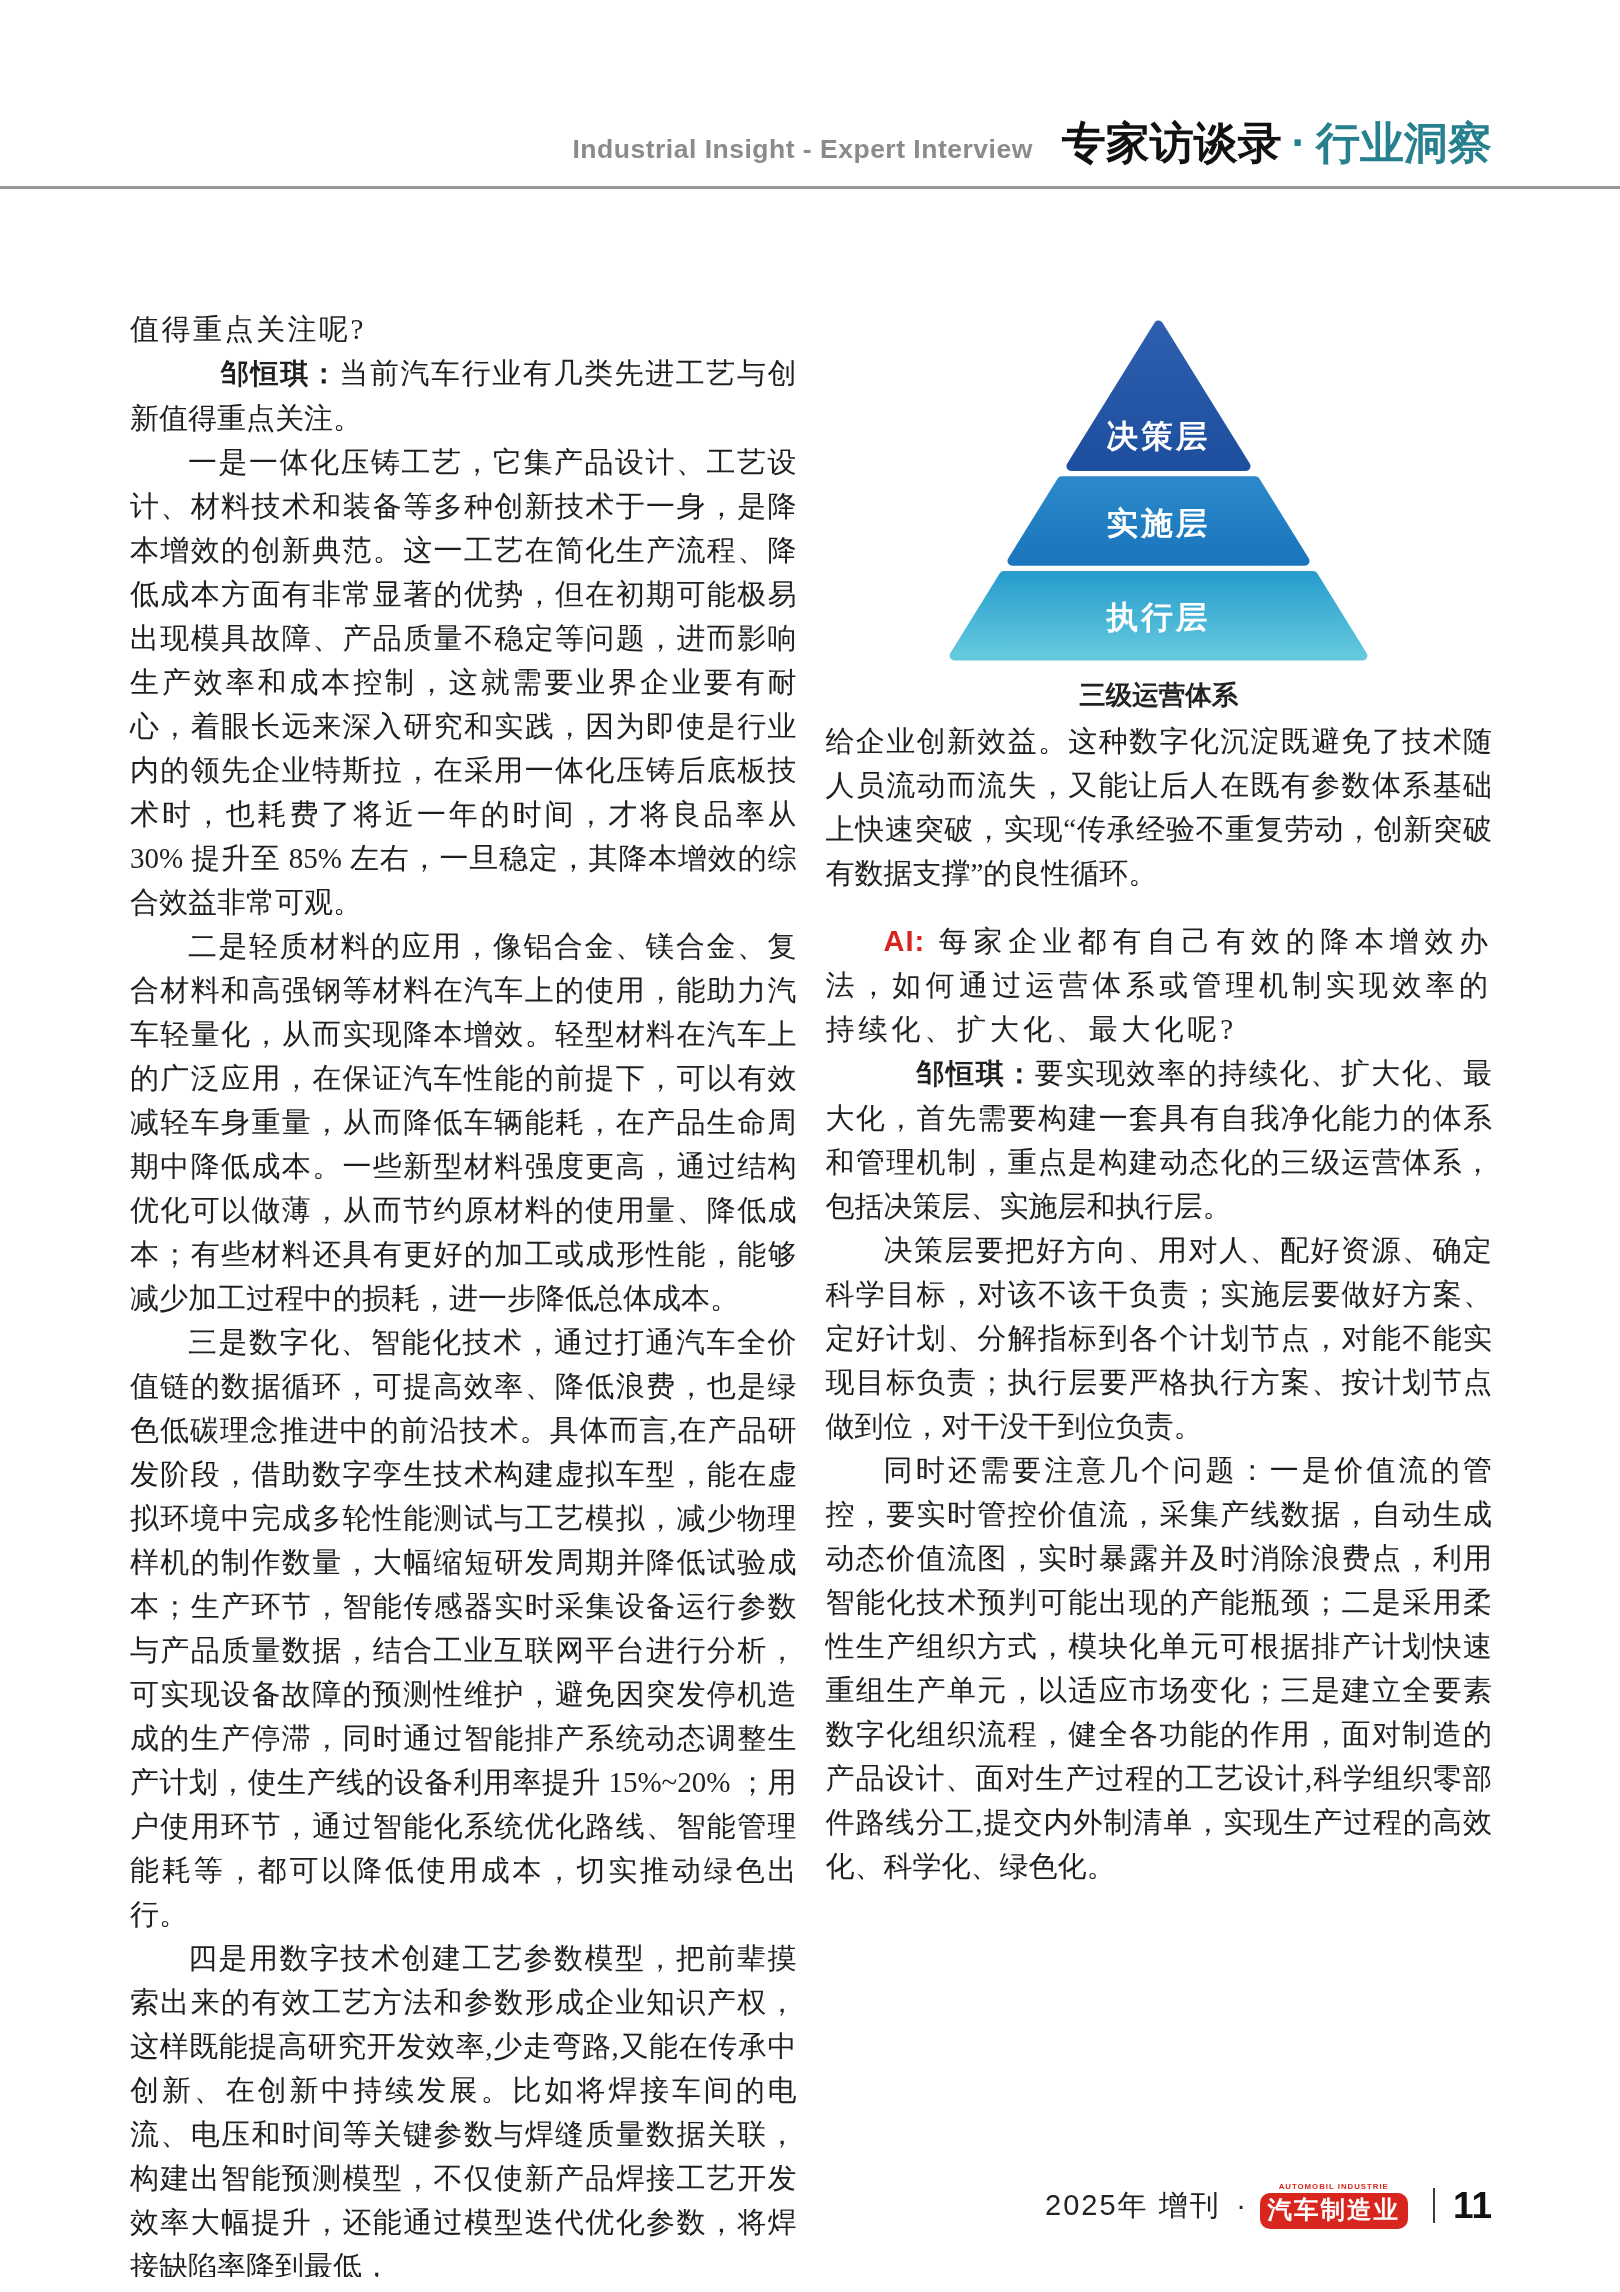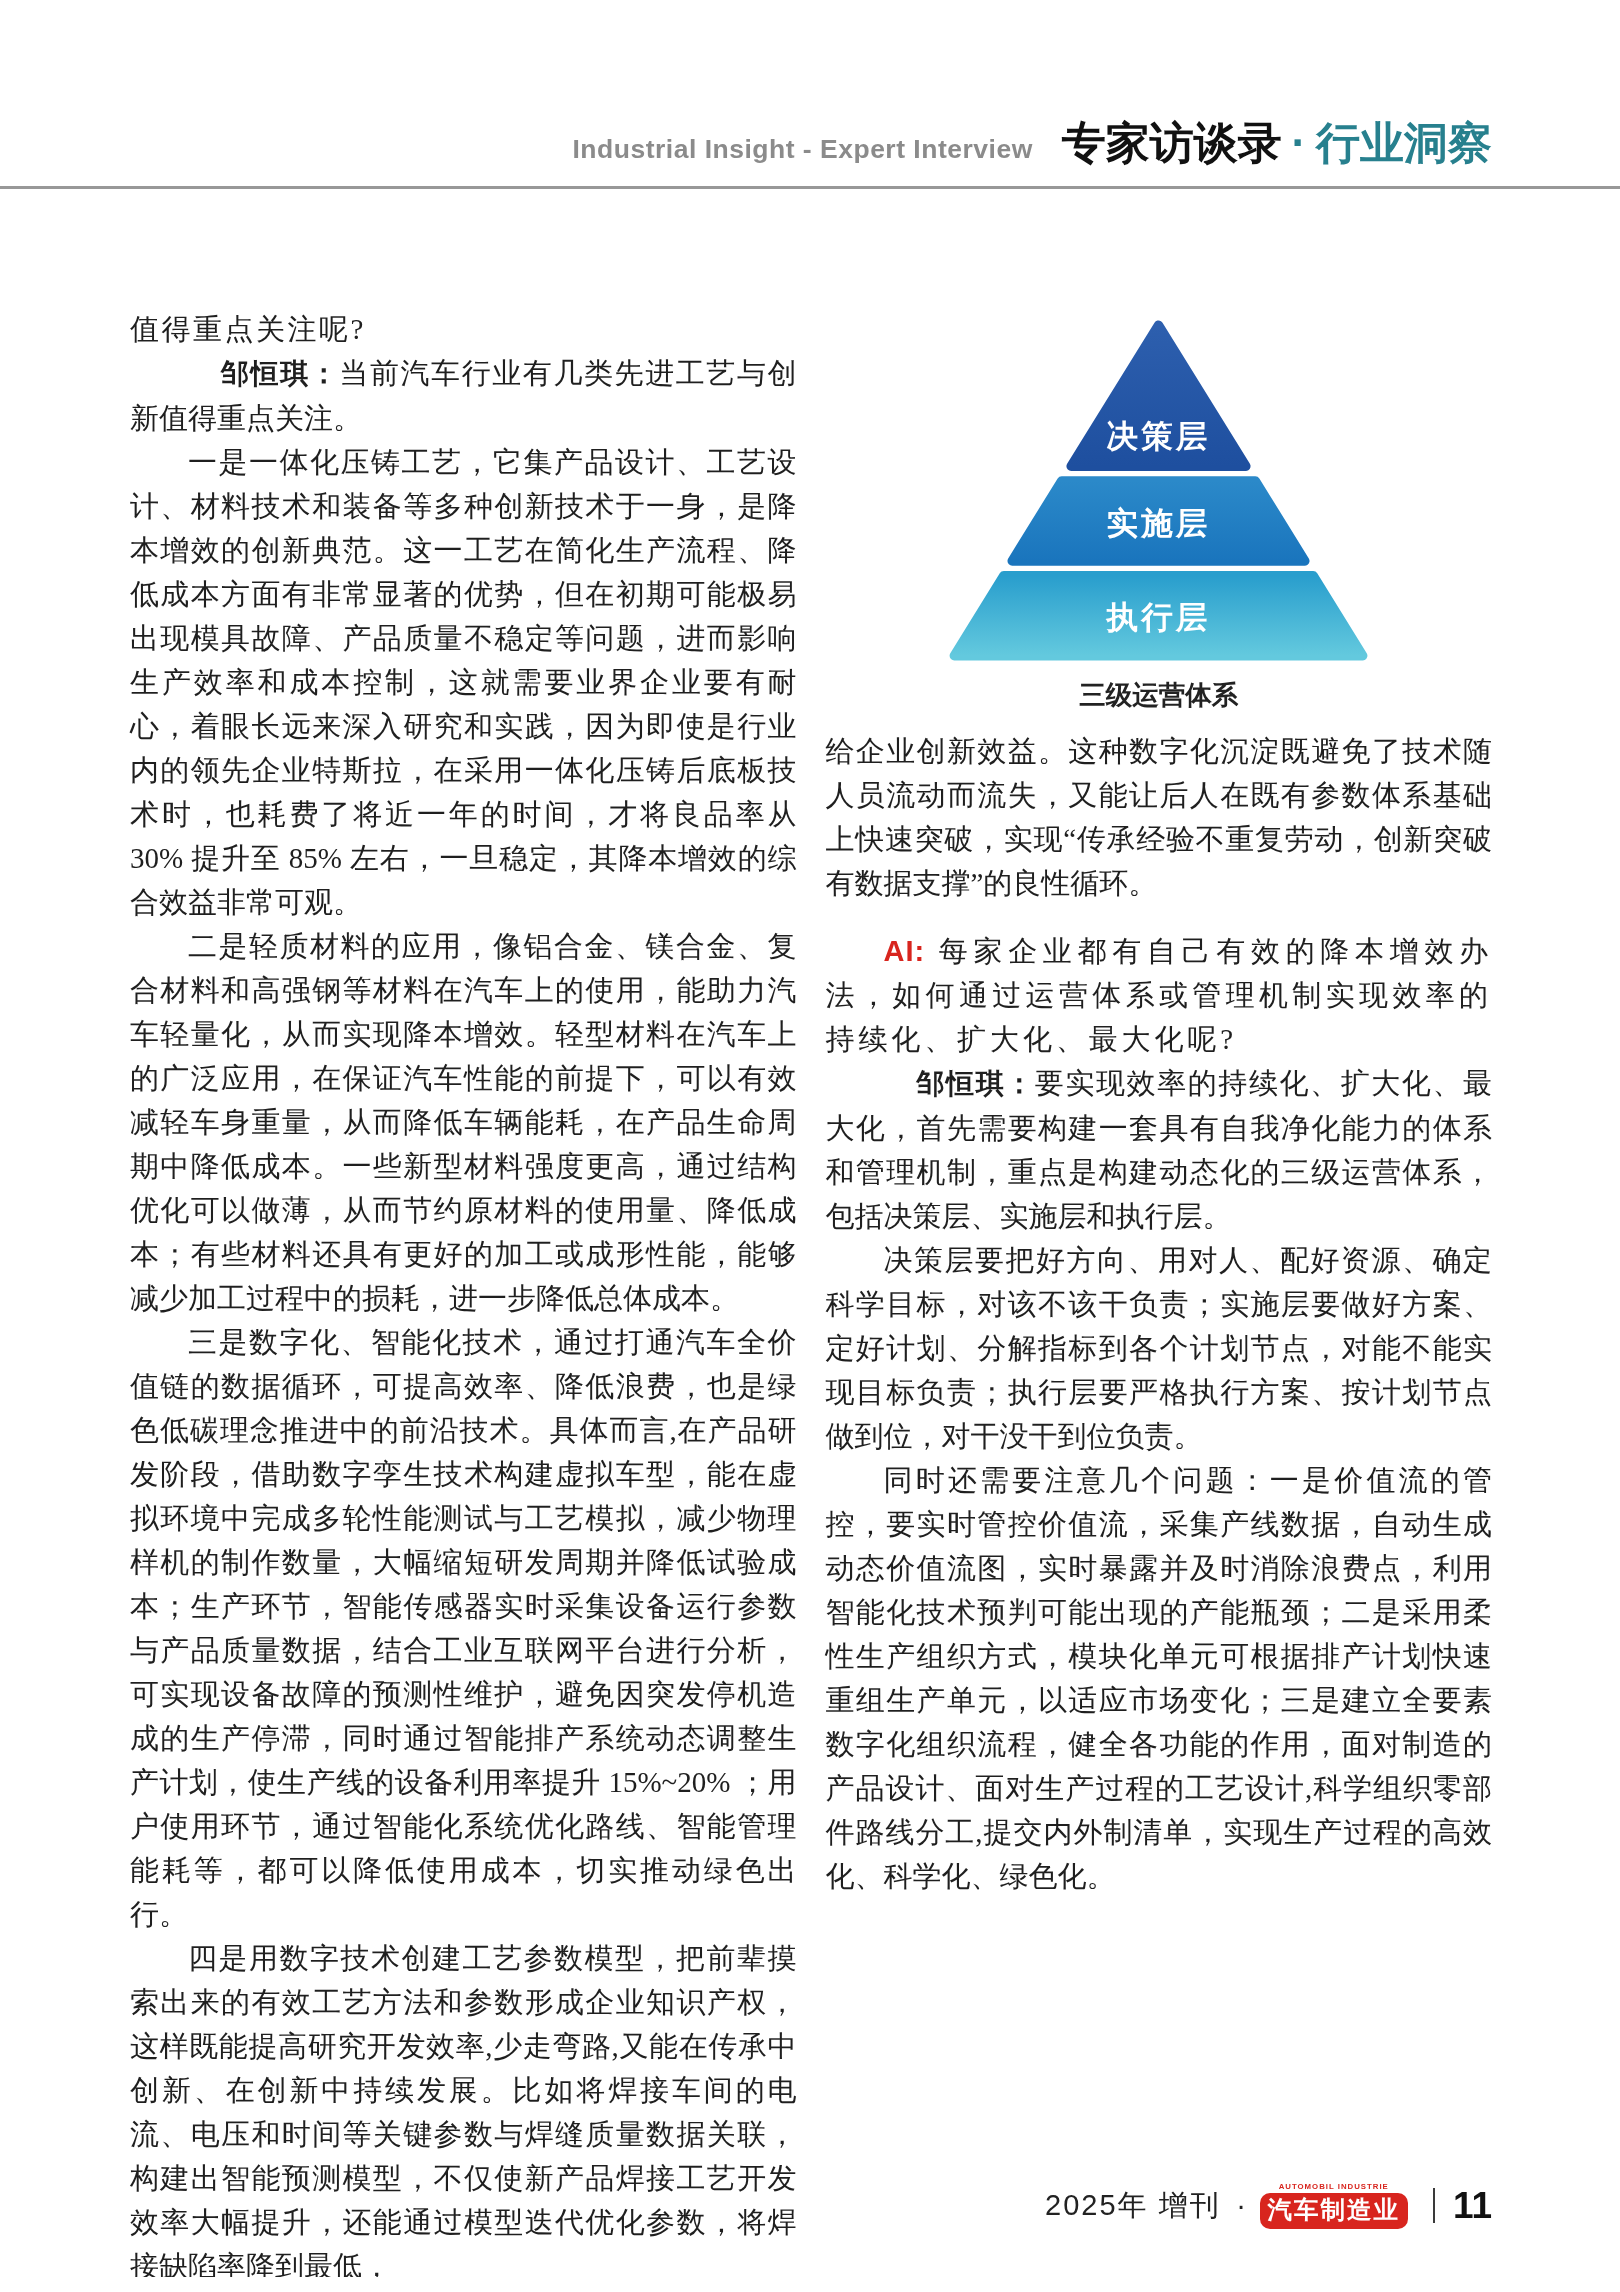--- a/index.html
+++ b/index.html
@@ -179,21 +179,21 @@
       <p class="para kaiti"><span>值得重点关注呢?</span></p>
       <p class="para indent"><span class="speaker">邹恒琪：</span><span>当前汽车行业有几类先进工艺与创新值得重点关注。</span></p>
       <p class="para indent"><span>一是一体化压铸工艺，它集产品设计、工艺设计、材料技术和装备等多种创新技术于一身，是降本增效的创新典范。这一工艺在简化生产流程、降低成本方面有非常显著的优势，但在初期可能极易出现模具故障、产品质量不稳定等问题，进而影响生产效率和成本控制，这就需要业界企业要有耐心，着眼长远来深入研究和实践，因为即使是行业内的领先企业特斯拉，在采用一体化压铸后底板技术时，也耗费了将近一年的时间，才将良品率从 30% 提升至 85% 左右，一旦稳定，其降本增效的综合效益非常可观。</span></p>
       <p class="para indent"><span>二是轻质材料的应用，像铝合金、镁合金、复合材料和高强钢等材料在汽车上的使用，能助力汽车轻量化，从而实现降本增效。轻型材料在汽车上的广泛应用，在保证汽车性能的前提下，可以有效减轻车身重量，从而降低车辆能耗，在产品生命周期中降低成本。一些新型材料强度更高，通过结构优化可以做薄，从而节约原材料的使用量、降低成本；有些材料还具有更好的加工或成形性能，能够减少加工过程中的损耗，进一步降低总体成本。</span></p>
       <p class="para indent"><span>三是数字化、智能化技术，通过打通汽车全价值链的数据循环，可提高效率、降低浪费，也是绿色低碳理念推进中的前沿技术。具体而言,在产品研发阶段，借助数字孪生技术构建虚拟车型，能在虚拟环境中完成多轮性能测试与工艺模拟，减少物理样机的制作数量，大幅缩短研发周期并降低试验成本；生产环节，智能传感器实时采集设备运行参数与产品质量数据，结合工业互联网平台进行分析，可实现设备故障的预测性维护，避免因突发停机造成的生产停滞，同时通过智能排产系统动态调整生产计划，使生产线的设备利用率提升 15%~20% ；用户使用环节，通过智能化系统优化路线、智能管理能耗等，都可以降低使用成本，切实推动绿色出行。</span></p>
       <p class="para indent"><span>四是用数字技术创建工艺参数模型，把前辈摸索出来的有效工艺方法和参数形成企业知识产权，这样既能提高研究开发效率,少走弯路,又能在传承中创新、在创新中持续发展。比如将焊接车间的电流、电压和时间等关键参数与焊缝质量数据关联，构建出智能预测模型，不仅使新产品焊接工艺开发效率大幅提升，还能通过模型迭代优化参数，将焊接缺陷率降到最低，</span></p>
     </section>
 
     <section class="col col-right">
 
-      <figure class="figure" style="margin:86px 0 16px 0;">
+      <figure class="figure" style="margin:86px 0 6px 0;">
         <svg class="pyramid-svg" width="421" height="364" viewBox="0 0 400 345">
           <defs>
             <linearGradient id="g0" x1="0" y1="0" x2="0" y2="1">
               <stop offset="0%" stop-color="#2d5fae"></stop>
               <stop offset="100%" stop-color="#1e4f9f"></stop>
             </linearGradient>
             <linearGradient id="g1" x1="0" y1="0" x2="0" y2="1">
               <stop offset="0%" stop-color="#2b89c9"></stop>
               <stop offset="100%" stop-color="#1a75bd"></stop>
             </linearGradient>

